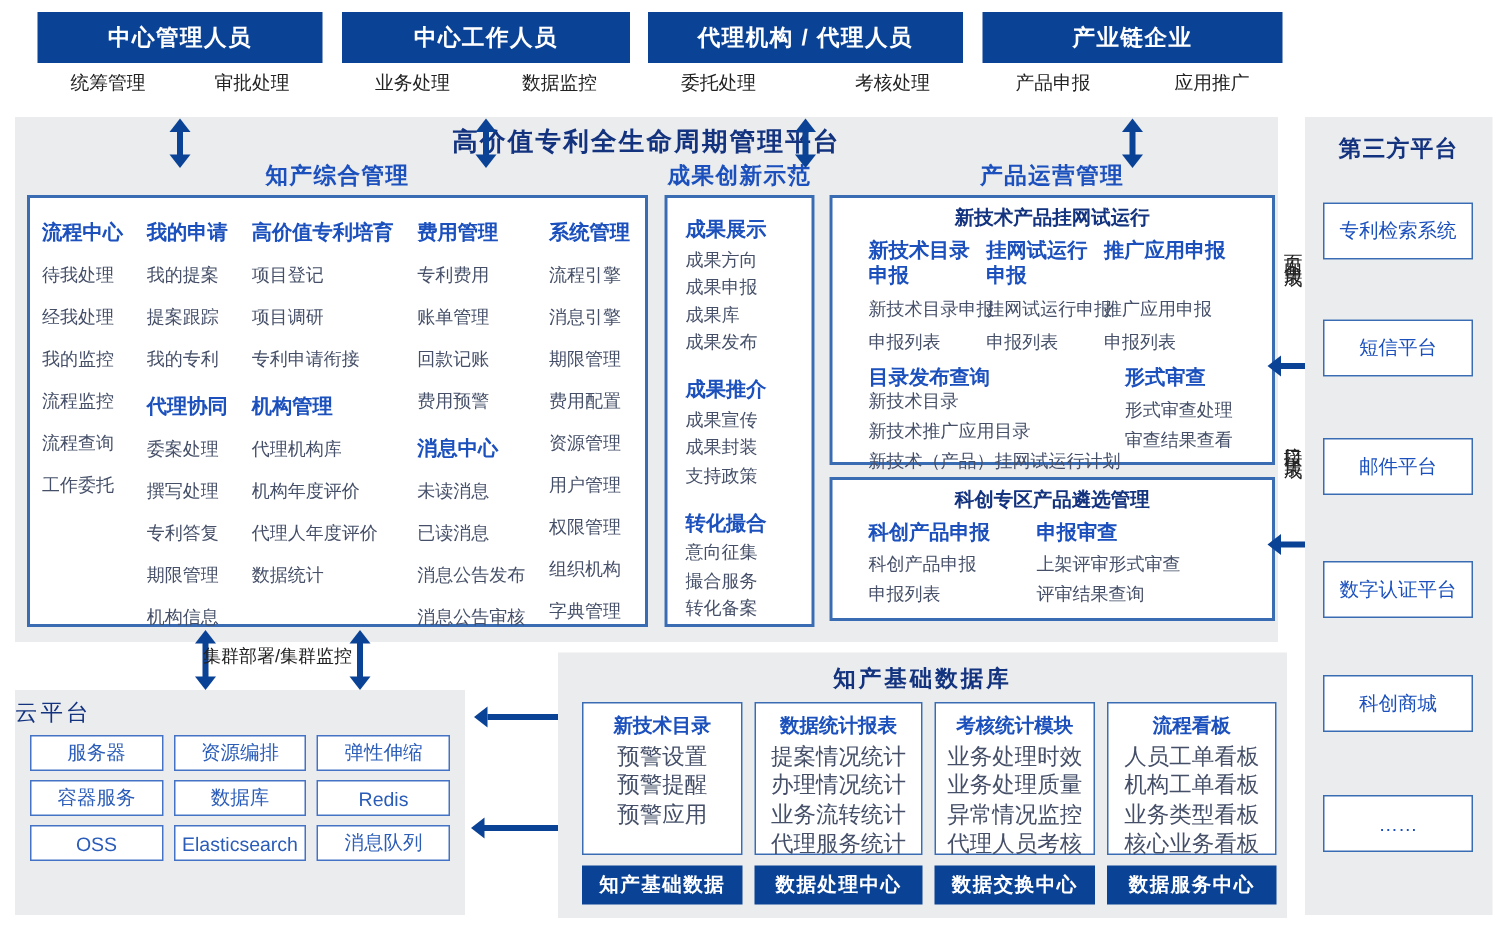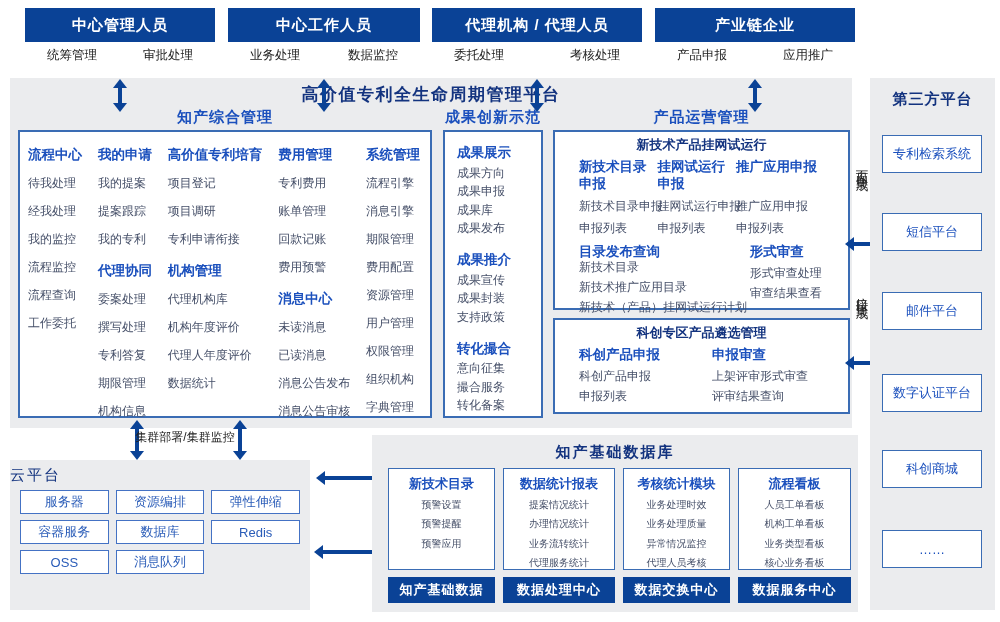--- a/index.html
+++ b/index.html
@@ -62,21 +62,21 @@
 .po-cols{display:flex;justify-content:space-between;}
 .po-c1{width:78px}.po-c2{width:78px}.po-c3{width:88px}
 .po-col .grp-h{white-space:normal;min-height:34px;}
 .po-col .grp-i{margin-top:7px;line-height:15px;}
 .po-row2{display:flex;justify-content:space-between;margin-top:7px;}
 .po-catalog{width:198px;}
 .po-cat-items{display:flex;flex-wrap:wrap;column-gap:14px;row-gap:6px;margin-top:0;}
 .po-cat-items .grp-i{margin:0;line-height:14px;}
 .po-review{width:86px;}
 .po-review .grp-i{margin-top:6px;line-height:14px;}
-.sci-cols{display:flex;gap:52px;}
+.sci-cols{display:flex;gap:31px;}
 .sci-col .grp-i{margin-top:6px;line-height:14px;}
 
 
 .third{position:absolute;left:870px;top:78px;width:125px;height:532px;background:var(--panel);}
 .third-title{text-align:center;font-size:15px;font-weight:bold;color:var(--dark);margin-top:12px;letter-spacing:1px;}
 .tp-box{position:absolute;left:12px;width:100px;height:38px;background:#fff;border:1.5px solid var(--bd);
   color:var(--blue);font-size:13px;display:flex;align-items:center;justify-content:center;white-space:nowrap;}
 .tp1{top:57px}.tp2{top:135px}.tp3{top:214px}.tp4{top:296px}.tp5{top:372px}.tp6{top:452px}
 
 
@@ -94,21 +94,21 @@
   justify-content:center;font-size:13px;color:#2a5cb8;}
 
 
 .datap{position:absolute;left:372px;top:435px;width:486px;height:177px;background:var(--panel);}
 .datap-title{text-align:center;font-size:15px;font-weight:bold;color:var(--dark);margin-top:8px;letter-spacing:2px;}
 .modules{position:absolute;left:16px;top:33px;display:flex;gap:8px;}
 .module{display:flex;flex-direction:column;}
 .m1{width:107px}.m2{width:112px}.m3{width:107px}.m4{width:113px}
 .mod-box{height:102px;background:#fff;border:1.5px solid var(--bd);text-align:center;padding-top:7px;}
 .mod-h{font-size:13px;font-weight:bold;color:var(--blue);line-height:16px;}
-.mod-i{font-size:10px;color:var(--item);margin-top:5.5px;line-height:14px;}
+.mod-i{font-size:15px;color:var(--item);margin-top:5.5px;line-height:14px;}
 .mod-footer{margin-top:7px;height:26px;background:var(--navy);color:#fff;font-size:13px;font-weight:bold;
   text-align:center;line-height:26px;letter-spacing:1px;}
 </style>
 </head>
 <body>
 
 <div class="role r1">
   <div class="role-head">中心管理人员</div>
   <div class="role-labels">
     <span>统筹管理</span>
@@ -324,20 +324,21 @@
 <div class="cloud">
   <div class="cloud-title">云平台</div>
   <div class="cloud-grid">
     <div class="cloud-box">服务器</div>
     <div class="cloud-box">资源编排</div>
     <div class="cloud-box">弹性伸缩</div>
     <div class="cloud-box">容器服务</div>
     <div class="cloud-box">数据库</div>
     <div class="cloud-box">Redis</div>
     <div class="cloud-box">OSS</div>
+    <div class="cloud-box">Elasticsearch</div>
     <div class="cloud-box">消息队列</div>
   </div>
 </div>
 
 <span class="harrow-left" style="left:316px;top:471px;width:76px;height:14px;"></span>
 <span class="harrow" style="left:314px;top:545px;width:74px;height:14px;"></span>
 
 <div class="datap">
   <div class="datap-title">知产基础数据库</div>
   <div class="modules">

